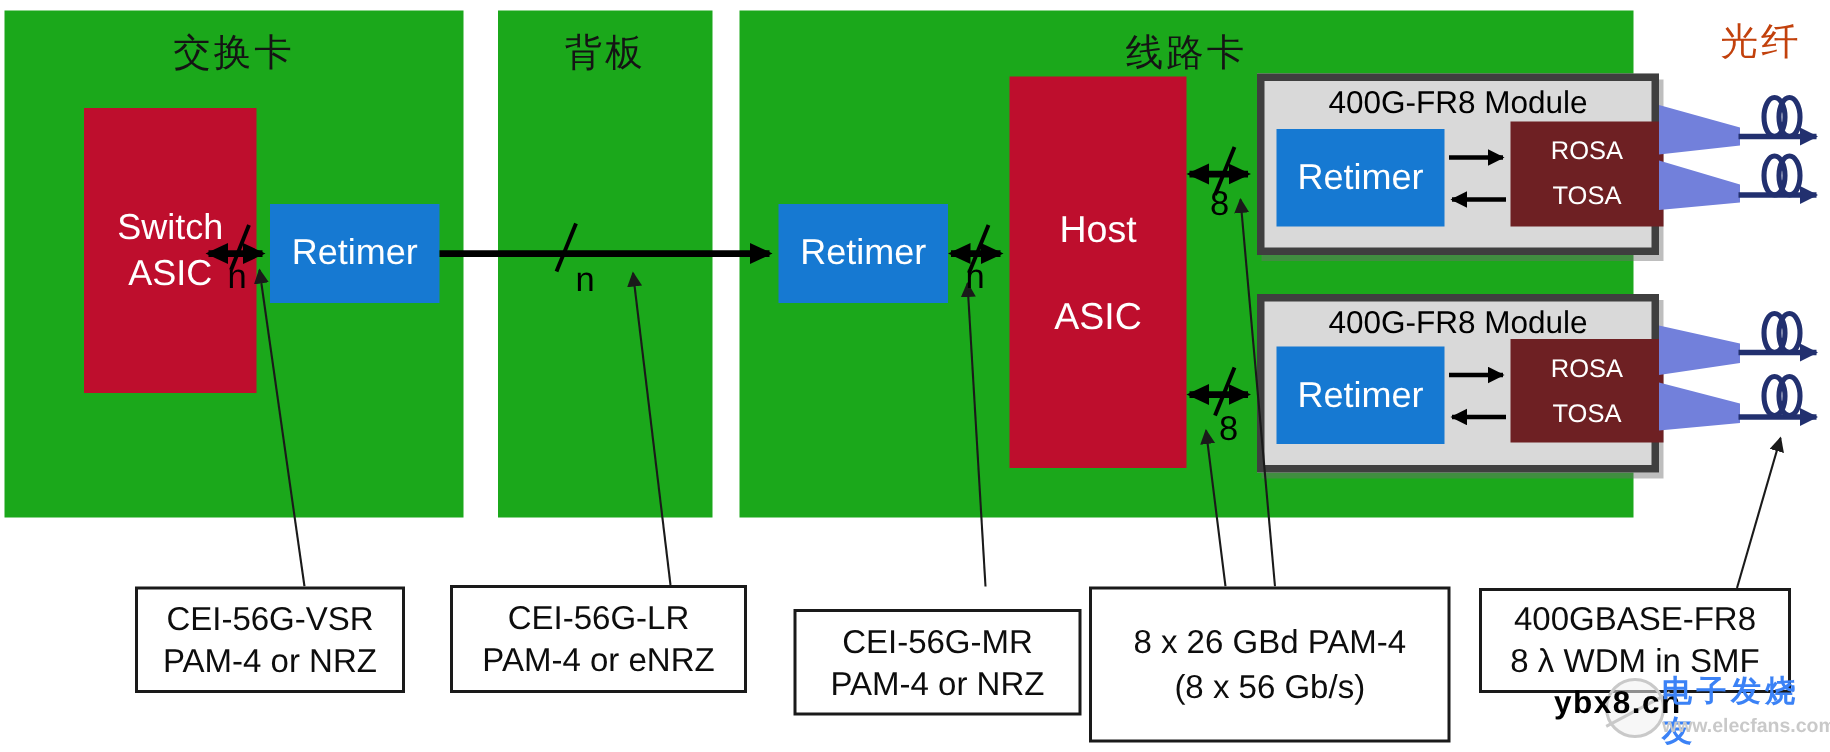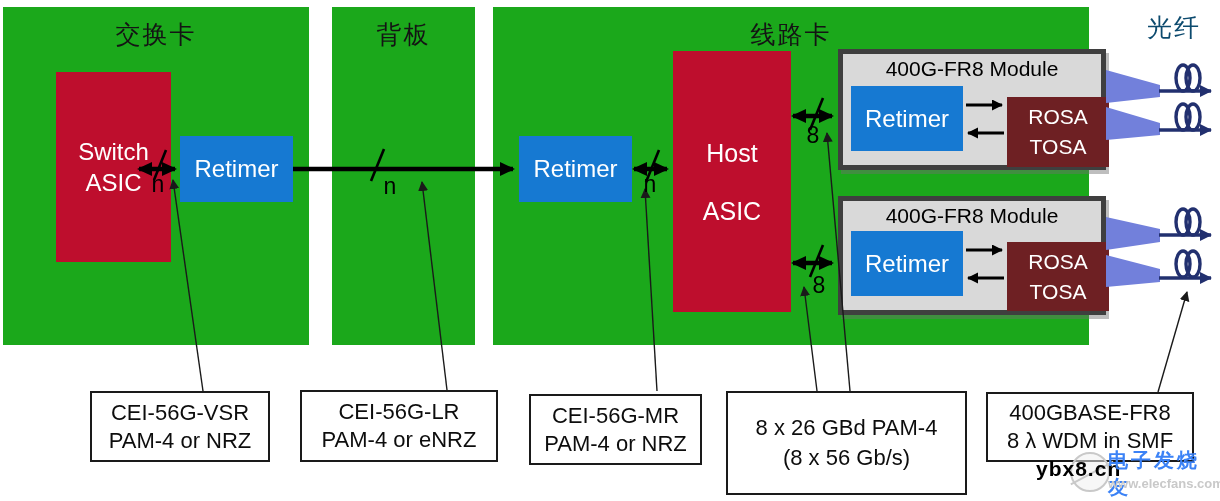--- a/index.html
+++ b/index.html
@@ -8,58 +8,58 @@
     position:relative;width:1220px;height:501px;background:#fff;overflow:hidden;
     font-family:"Liberation Sans", sans-serif;color:#111;
   }
   .panel{position:absolute;background:var(--panel-green);}
   .panel-title{
     position:absolute;top:11px;left:0;width:100%;text-align:center;
     font-size:25px;color:#141414;letter-spacing:2px;
   }
   .fiber-title{
     position:absolute;left:1128px;top:11px;width:92px;text-align:center;
-    font-size:25px;color:#0c4a6e;letter-spacing:2px;
+    font-size:25px;color:#c2410c;letter-spacing:2px;
   }
   .block{position:absolute;display:flex;flex-direction:column;align-items:center;justify-content:center;color:#fff;text-align:center;}
   .red{background:var(--asic-red);}
   .blue{background:var(--retimer-blue);}
   .maroon{background:var(--osa-maroon);}
   .block .l{display:block;}
   #switch-asic{left:20px;top:72px;width:115px;height:190px;font-size:24px;line-height:31px;margin-left:36px;}
   #host-asic{left:673px;top:51px;width:118px;height:261px;font-size:25px;line-height:34px;gap:24px;}
   #retimer-1{left:180px;top:136px;width:113px;height:66px;font-size:24px;}
   #retimer-2{left:519px;top:136px;width:113px;height:66px;font-size:24px;}
   .module{
     position:absolute;left:838px;width:268px;background:var(--module-gray);
     border:5px solid var(--module-border);box-shadow:3px 4px 0 rgba(110,110,110,.45);
   }
   #module-1{top:49px;height:121px;}
   #module-2{top:196px;height:119px;}
   .module-title{position:absolute;top:3px;left:0;width:100%;text-align:center;font-size:21px;color:#000;}
   .module .retimer{left:8px;width:112px;height:65px;font-size:24px;}
   #module-1 .retimer{top:32px;}
   #module-2 .retimer{top:30px;}
-  .module .osa{left:164px;width:102px;font-size:21px;line-height:30px;margin-top:16px;}
+  .module .osa{left:164px;width:102px;font-size:17px;line-height:30px;}
   #module-1 .osa{top:27px;height:70px;}
   #module-2 .osa{top:25px;height:69px;}
   .lane{position:absolute;width:26px;text-align:center;font-size:23px;color:#000;z-index:5;}
   #lane-n1{left:145px;top:171px;}
   #lane-n2{left:377px;top:173px;}
   #lane-n3{left:637px;top:171px;}
   #lane-e1{left:800px;top:122px;}
   #lane-e2{left:806px;top:272px;}
   .callout{
     position:absolute;background:#fff;border:2px solid #1a1a1a;
     display:flex;flex-direction:column;align-items:center;justify-content:center;
     font-size:22px;line-height:28px;color:#0d0d0d;text-align:center;z-index:4;
   }
   #callout-1{left:90px;top:391px;width:180px;height:71px;}
   #callout-2{left:300px;top:390px;width:198px;height:72px;}
-  #callout-3{left:529px;top:394px;width:173px;height:71px;}
+  #callout-3{left:529px;top:406px;width:192px;height:71px;}
   #callout-4{left:726px;top:391px;width:241px;height:104px;line-height:30px;}
   #callout-5{left:986px;top:392px;width:208px;height:70px;}
   .overlay{position:absolute;left:0;top:0;z-index:3;pointer-events:none;}
   .thick{stroke:#000;stroke-width:4.5;}
   .slash{stroke:#000;stroke-width:2.6;}
   .mid{stroke:#000;stroke-width:3;}
   .leader{stroke:#1a1a1a;stroke-width:1.4;}
   .fiber{stroke:var(--fiber-navy);stroke-width:3.6;}
   .coil{stroke:var(--fiber-navy);stroke-width:3.4;fill:none;}
   .trap{fill:var(--connector-blue);}

